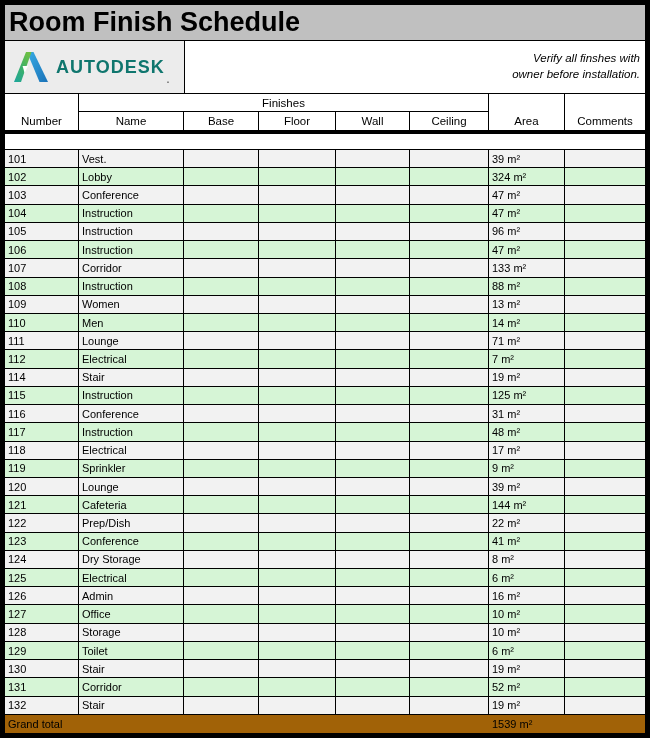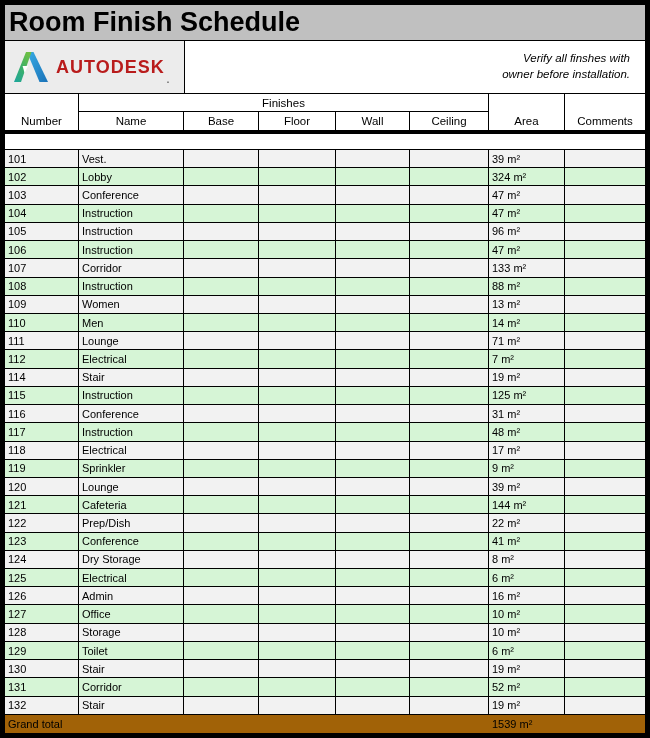--- a/index.html
+++ b/index.html
@@ -10,24 +10,24 @@
   
   .title-bar{height:35px;flex:0 0 35px;background:var(--title-bg,#c0c0c0);
              border-bottom:1px solid #000;font-weight:bold;font-size:27px;
              line-height:34px;padding-left:4px;white-space:nowrap;}
 
   
   .brand-row{height:52px;flex:0 0 52px;display:flex;border-bottom:1px solid #000;}
   .logo-cell{width:180px;flex:0 0 180px;box-sizing:border-box;background:var(--logo-bg,#ececec);
              border-right:1px solid #000;display:flex;align-items:center;padding-left:8px;gap:7px;}
   .logo-mark{width:36px;height:30px;flex:0 0 36px;}
-  .wordmark{font-size:18px;font-weight:bold;color:#b91c1c;letter-spacing:1px;}
+  .wordmark{font-size:18px;font-weight:bold;color:#0f766e;letter-spacing:1px;}
   .reg-dot{font-size:9px;font-weight:bold;color:#5a5a5a;align-self:flex-end;margin:0 0 8px -5px;}
   .note-cell{flex:1;display:flex;flex-direction:column;justify-content:center;
-             align-items:flex-end;padding-right:15px;font-style:italic;font-size:11.5px;line-height:1.35;}
+             align-items:flex-end;padding-right:5px;font-style:italic;font-size:11.5px;line-height:1.35;}
 
   
   .head{display:grid;flex:0 0 36px;
         grid-template-columns:74px 105px 75px 77px 74px 79px 76px auto;
         grid-template-rows:18px 18px;border-bottom:4px solid #000;}
   .h{display:flex;align-items:center;justify-content:center;font-size:11.5px;
      border-right:1px solid #000;box-sizing:border-box;overflow:hidden;white-space:nowrap;}
   .h.span2{grid-row:1/3;align-items:flex-end;padding-bottom:3px;}
   .h-number{grid-column:1;}
   .h-finishes{grid-column:2/7;grid-row:1;border-bottom:1px solid #000;}

